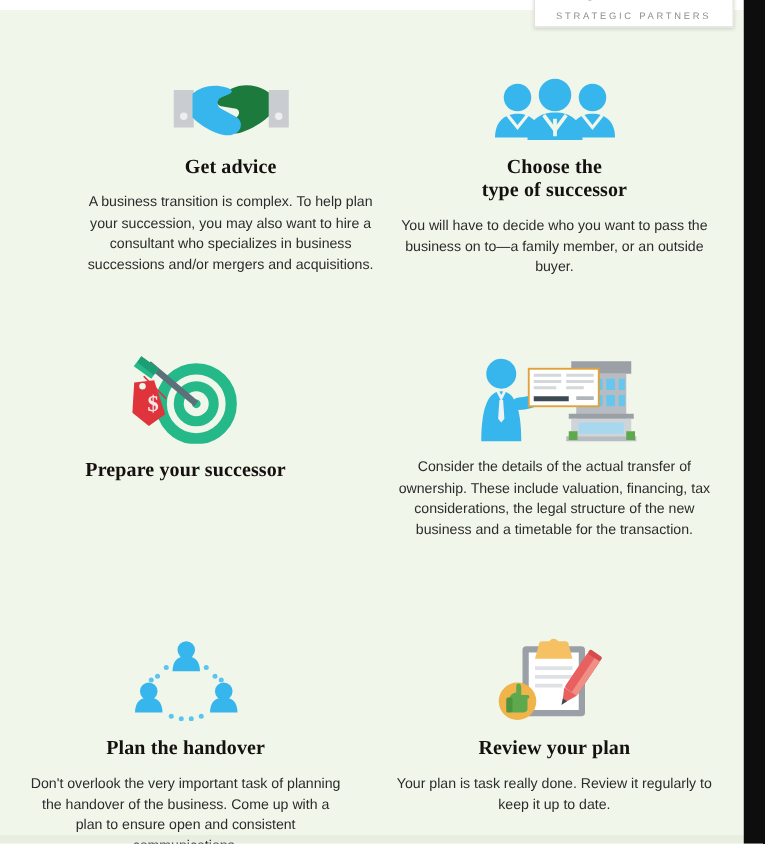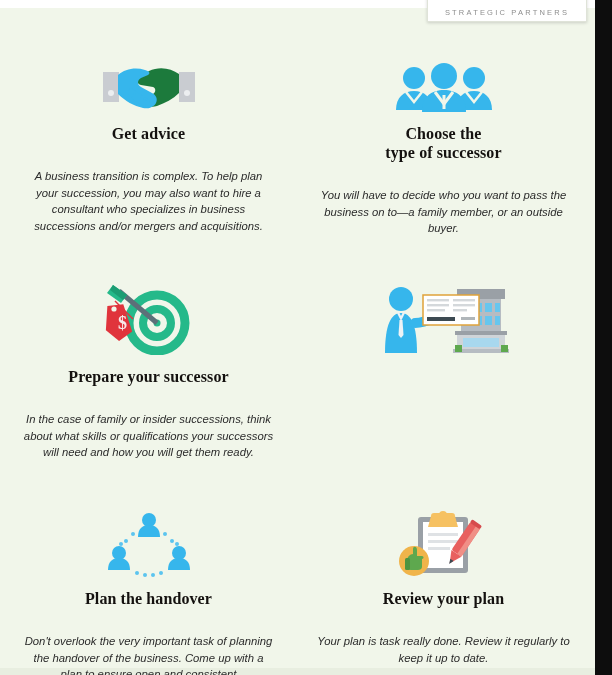--- a/index.html
+++ b/index.html
@@ -94,36 +94,35 @@
     color: #14110f;
     letter-spacing: 0.1px;
     line-height: 19px;
     margin-top: 12px;
   }
   .body-text {
     font-family: "Liberation Sans", sans-serif;
     font-size: 11.3px;
     line-height: 16.5px;
     color: #2b2b2b;
-    margin: 25px auto 0;
+    margin: 11px auto 0;
     width: 252px;
-    font-style: italic;
   }
   .body-text.wide { width: 262px; }
   .body-text.narrow { width: 248px; }
 </style>
 </head>
 <body>
 
 <div id="page">
 
   <div id="canvas"></div>
   <div id="bottom-edge"></div>
 
-  <div class="cell col-left" style="top:40px;">
+  <div class="cell col-left" style="top:40px;padding-left:36px;">
     <div class="icon-wrap">
       <svg width="96" height="50" viewBox="0 0 96 50">
         <rect x="2" y="10" width="16" height="30" fill="#c9ccd1"></rect>
         <circle cx="10" cy="31" r="3" fill="#eceef0"></circle>
         <rect x="78" y="10" width="16" height="30" fill="#c9ccd1"></rect>
         <circle cx="86" cy="31" r="3" fill="#eceef0"></circle>
         <path d="M48 9 C58 4 70 6 78 12 L78 31 C72 37 64 41 56 44 C50 46 44 44 41 40 L52 32 C55 30 55 26 52 25 L40 23 C36 22 35 18 38 16 Z" fill="#1c7a3c"></path>
         <path d="M44 8 C34 5 24 7 17 13 L17 32 C24 39 33 44 42 46 C48 47 53 45 55 41 C57 37 55 33 51 31 L40 25 C36 23 36 18 40 16 L47 13 C50 11 48 9 44 8 Z" fill="#36b6ec"></path>
         <path d="M30 30 C34 33 40 37 45 40" stroke="#36b6ec" stroke-width="7" stroke-linecap="round" fill="none"></path>
         <path d="M34 35 C38 38 43 41 47 43" stroke="#36b6ec" stroke-width="6" stroke-linecap="round" fill="none"></path>
@@ -168,21 +167,20 @@
         <path d="M14 2 L28 12 L24 17 L11 7 Z" fill="#1c9d73"></path>
         <path d="M16 18 L34 36" stroke="#e0343c" stroke-width="1.4" fill="none"></path>
         <path d="M10 22 L26 22 L32 50 L18 58 L6 46 Z" fill="#e0343c" transform="rotate(-6 18 38)"></path>
         <circle cx="15" cy="26" r="2.6" fill="#f1f6ea"></circle>
         <text x="19" y="46" font-family="Liberation Serif, serif" font-size="18" font-weight="bold" fill="#f7e9ea">$</text>
       </svg>
     </div>
     <div class="heading">
       <div>Prepare your successor</div>
     </div>
-    <div class="body-text wide">In the case of family or insider successions, think about what skills or qualifications your successors will need and how you will get them ready.</div>
   </div>
 
   <div class="cell col-right" style="top:283px;">
     <div class="icon-wrap">
       <svg width="134" height="72" viewBox="0 0 134 72">
 
         <rect x="80" y="6" width="48" height="10" fill="#9aa0a6"></rect>
         <rect x="84" y="16" width="40" height="42" fill="#b6bcc2"></rect>
         <g fill="#66c6ee">
           <rect x="88" y="20" width="7" height="9"></rect>
@@ -213,20 +211,21 @@
             <rect x="50" y="21" width="22" height="2.4"></rect>
           <rect x="50" y="26" width="18" height="2.4"></rect>
           <rect x="76" y="16" width="22" height="2.4"></rect>
             <rect x="76" y="21" width="22" height="2.4"></rect>
           <rect x="76" y="26" width="14" height="2.4"></rect>
         </g>
         <rect x="50" y="34" width="28" height="4" fill="#3d4a52"></rect>
         <rect x="84" y="34" width="14" height="3" fill="#b0b6ba"></rect>
       </svg>
     </div>
+    <div class="body-text wide">Consider the details of the actual transfer of ownership. These include valuation, financing, tax considerations, the legal structure of the new business and a timetable for the transaction.</div>
   </div>
 
   <div class="cell col-left" style="top:505px;">
     <div class="icon-wrap">
       <svg width="88" height="66" viewBox="0 0 88 66">
         <g fill="#36b6ec">
           <circle cx="44" cy="9" r="7"></circle>
           <path d="M33 26 C33 17 38 14 44 14 C50 14 55 17 55 26 Z"></path>
           <circle cx="14" cy="42" r="7"></circle>
           <path d="M3 59 C3 50 8 47 14 47 C20 47 25 50 25 59 Z"></path>

